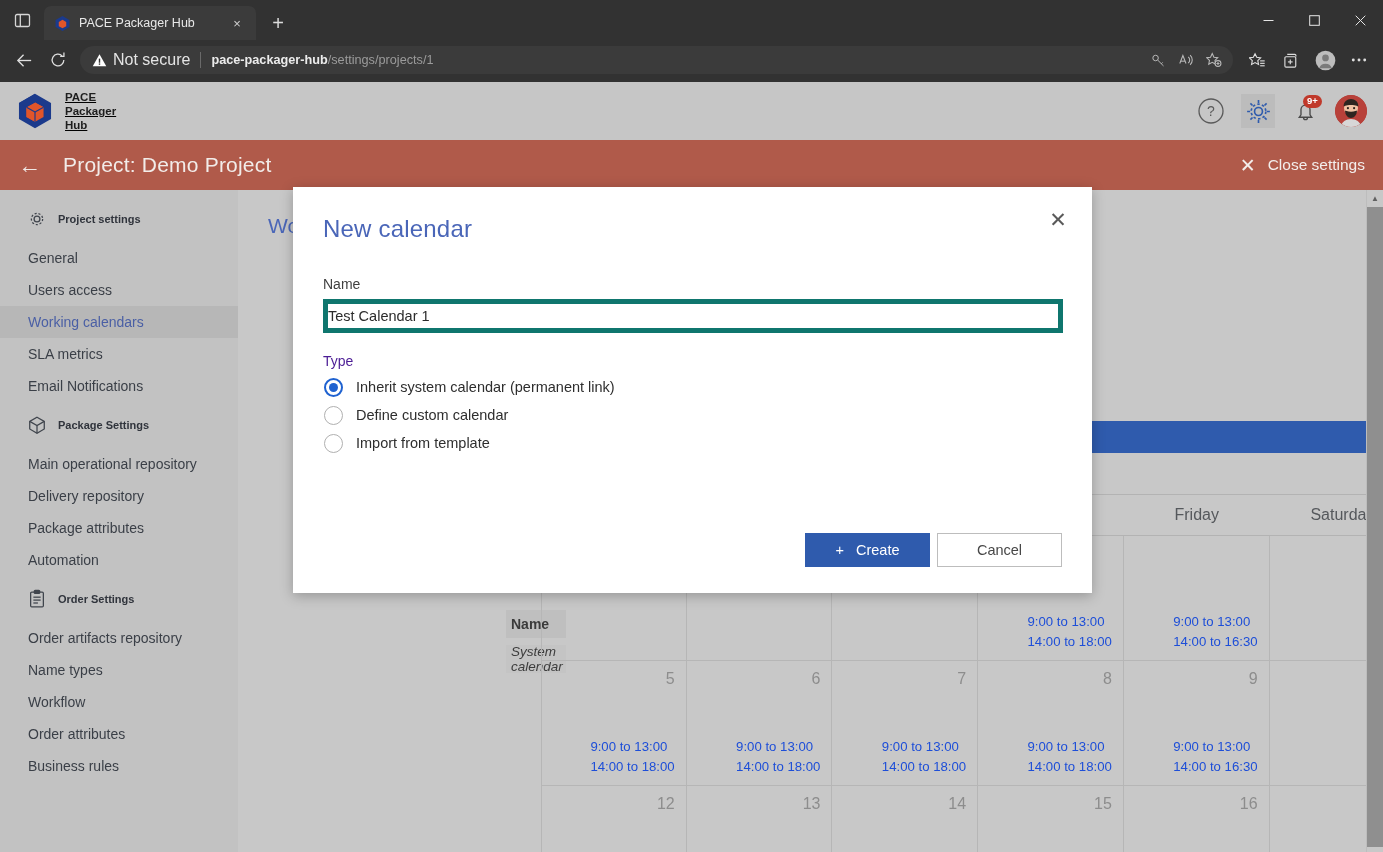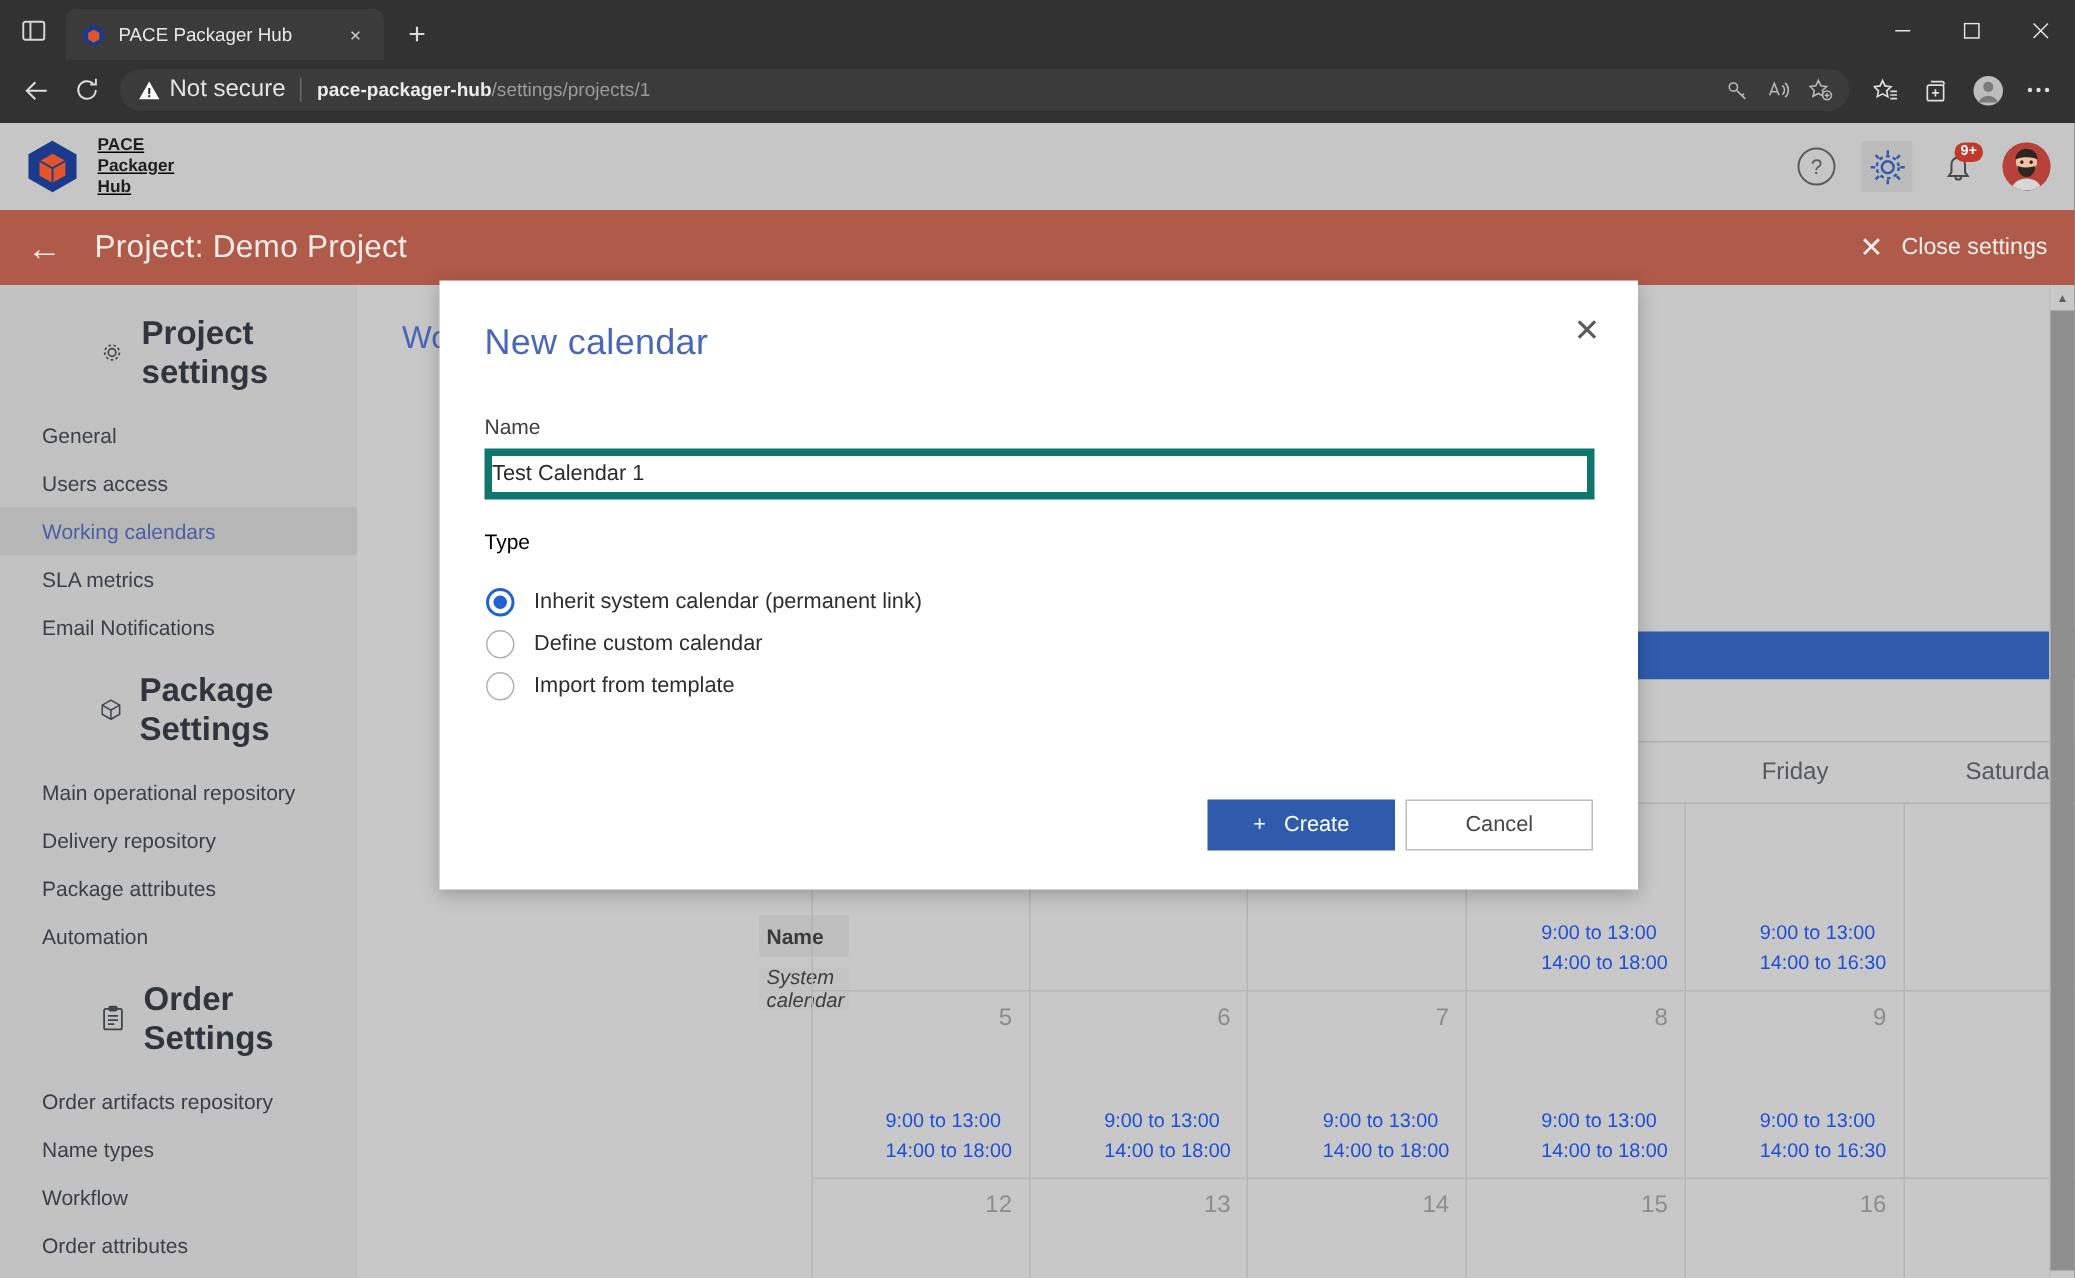--- a/index.html
+++ b/index.html
@@ -110,21 +110,21 @@
   }
   .close-settings .x { font-size: 19px; font-weight: 300; }
 
   
   .sidebar {
     position: absolute; top: 108px; left: 0; width: 238px; height: 662px;
     background: #c2c2c2; overflow: hidden; padding-top: 6px;
   }
   .side-group {
     display: flex; align-items: center; gap: 11px;
-    padding: 13px 0 13px 27px; font-size: 22px; font-weight: bold; color: #30343c; margin-left: 39px;
+    padding: 13px 0 13px 27px; font-size: 11px; font-weight: bold; color: #30343c;
   }
   .side-item {
     padding: 8px 0 8px 28px; font-size: 14px; color: #3a3f47;
   }
   .side-item.sel { background: #b7b7b7; color: #4a5fa5; }
 
   
   .main {
     position: absolute; top: 108px; left: 238px; width: 1145px; height: 662px;
     background: #c8c8c8; overflow: hidden;
@@ -208,21 +208,21 @@
   .dlg-title {
     font-size: 24px; color: #4a66b8; padding: 28px 0 0 30px; letter-spacing: .2px;
   }
   .dlg-body { padding: 33px 30px 0 30px; }
   .field-label { font-size: 14px; color: #3f3f3f; margin-bottom: 7px; }
   .text-input {
     width: 740px; height: 34px; border: 5px solid #0f766e; background: #fff;
     font-size: 14.5px; color: #2b2b2b; padding: 0 0;
     font-family: "Liberation Sans", sans-serif;
   }
-  .type-label { font-size: 14px; color: #000000; margin: 20px 0 18px; }
+  .type-label { font-size: 14px; color: #4c1d95; margin: 20px 0 4px; }
   .radio-row { display: flex; align-items: center; gap: 13px; height: 28px; margin: 0 0 0 1px; }
   .rd {
     width: 19px; height: 19px; border-radius: 50%; border: 1.6px solid #b0b0b0;
     background: #fff; display: flex; align-items: center; justify-content: center;
     flex: 0 0 19px;
   }
   .rd.on { border: 2px solid #1f62d0; }
   .rd .dot { width: 9px; height: 9px; border-radius: 50%; background: #1f62d0; }
   .radio-text { font-size: 14.5px; color: #2e2e2e; }
 

